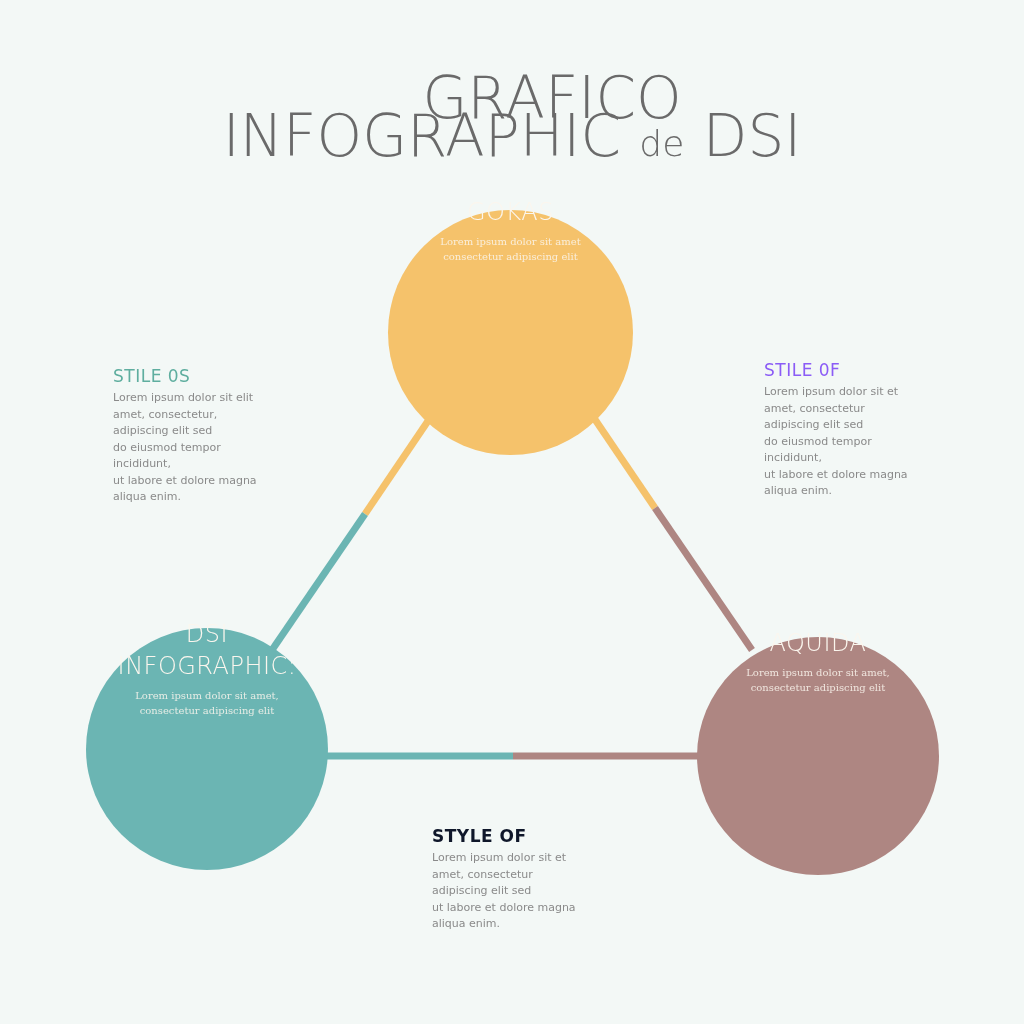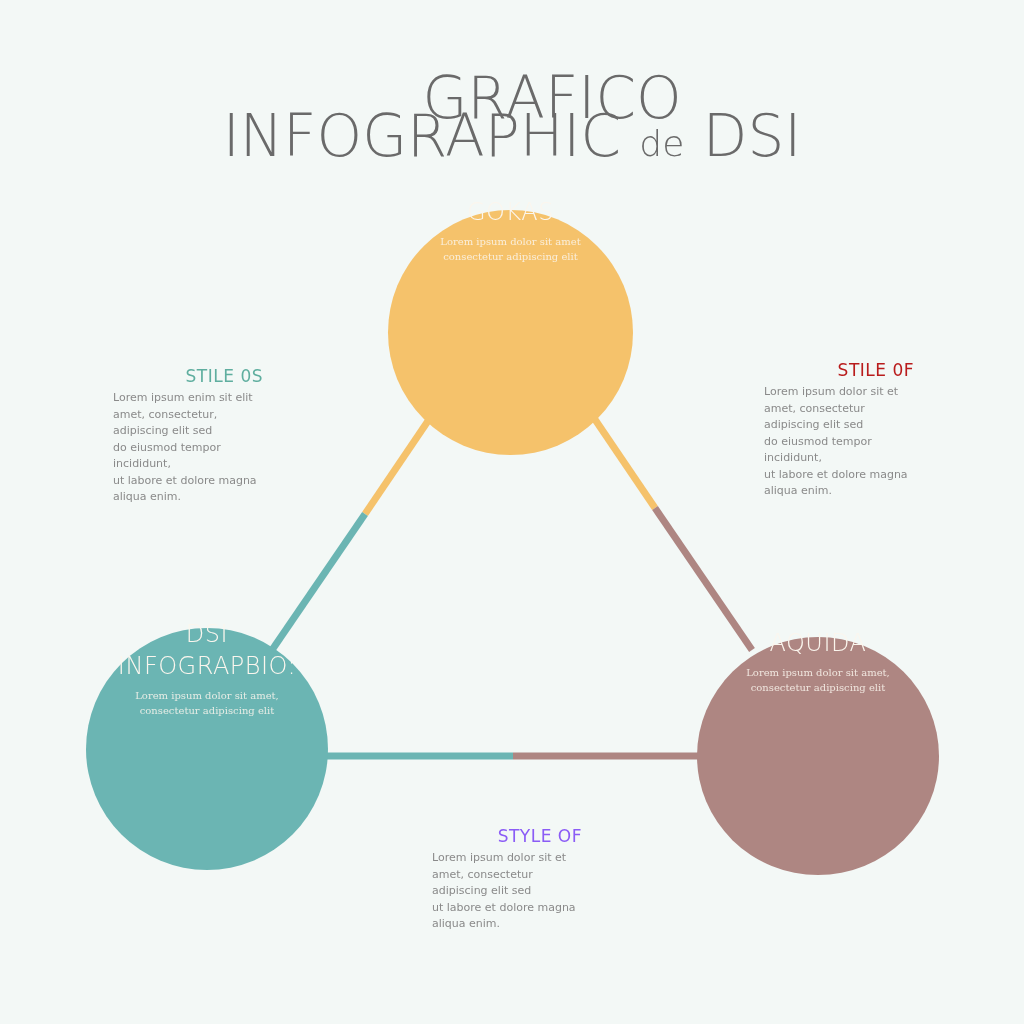--- a/index.html
+++ b/index.html
@@ -27,21 +27,21 @@
     font-size: 24px; line-height: 32px; font-weight: 300; letter-spacing: 0.5px;
   }
   .circle .p {
     font-size: 10px; line-height: 15px; margin-top: 6px; opacity: 0.85;
     font-family: "DejaVu Serif", serif;
   }
   .note {
     position: absolute; width: 150px; text-align: left;
   }
   .note .nh {
-    font-size: 17px; line-height: 20px; text-align: right; margin-bottom: 4px;
+    font-size: 17px; line-height: 20px; text-align: left; margin-bottom: 4px;
     font-family: "DejaVu Sans", sans-serif; letter-spacing: 0.5px;
   }
   .note .nb {
     font-size: 11px; line-height: 16.5px; color: #8a8a8a;
     font-family: "DejaVu Sans", sans-serif;
   }
 </style>
 </head>
 <body>
 
@@ -67,61 +67,61 @@
 <div class="circle" style="left:388px; top:210px; width:245px; height:245px; background:#f5c26b;">
   <div class="h" style="margin-top:-14px;">GOKAS</div>
   <div class="p">
     <div>Lorem ipsum dolor sit amet</div>
     <div>consectetur adipiscing elit</div>
   </div>
 </div>
 
 <div class="circle" style="left:86px; top:628px; width:242px; height:242px; background:#6bb5b3;">
   <div class="h" style="margin-top:-10px;">DSI</div>
-  <div class="h">INFOGRAPBIO:</div>
+  <div class="h">INFOGRAPHIC:</div>
   <div class="p">
     <div>Lorem ipsum dolor sit amet,</div>
     <div>consectetur adipiscing elit</div>
   </div>
 </div>
 
 <div class="circle" style="left:697px; top:637px; width:242px; height:238px; background:#ae8682;">
   <div class="h" style="margin-top:-10px;">AQUIDA</div>
   <div class="p">
     <div>Lorem ipsum dolor sit amet,</div>
     <div>consectetur adipiscing elit</div>
   </div>
 </div>
 
 <div class="note" style="left:113px; top:366px;">
   <div class="nh" style="color:#5fae9f;">STILE 0S</div>
   <div class="nb">
-    <div>Lorem ipsum enim sit elit</div>
+    <div>Lorem ipsum dolor sit elit</div>
     <div>amet, consectetur,</div>
     <div>adipiscing elit sed</div>
     <div>do eiusmod tempor incididunt,</div>
     <div>ut labore et dolore magna</div>
     <div>aliqua enim.</div>
   </div>
 </div>
 
 <div class="note" style="left:764px; top:360px;">
-  <div class="nh" style="color:#b91c1c;">STILE 0F</div>
+  <div class="nh" style="color:#8b5cf6;">STILE 0F</div>
   <div class="nb">
     <div>Lorem ipsum dolor sit et</div>
     <div>amet, consectetur</div>
     <div>adipiscing elit sed</div>
     <div>do eiusmod tempor incididunt,</div>
     <div>ut labore et dolore magna</div>
     <div>aliqua enim.</div>
   </div>
 </div>
 
 <div class="note" style="left:432px; top:826px;">
-  <div class="nh" style="color:#8b5cf6;">STYLE OF</div>
+  <div class="nh" style="color:#0f172a;font-weight:bold;">STYLE OF</div>
   <div class="nb">
     <div>Lorem ipsum dolor sit et</div>
     <div>amet, consectetur</div>
     <div>adipiscing elit sed</div>
     <div>ut labore et dolore magna</div>
     <div>aliqua enim.</div>
   </div>
 </div>
 
 </body></html>

